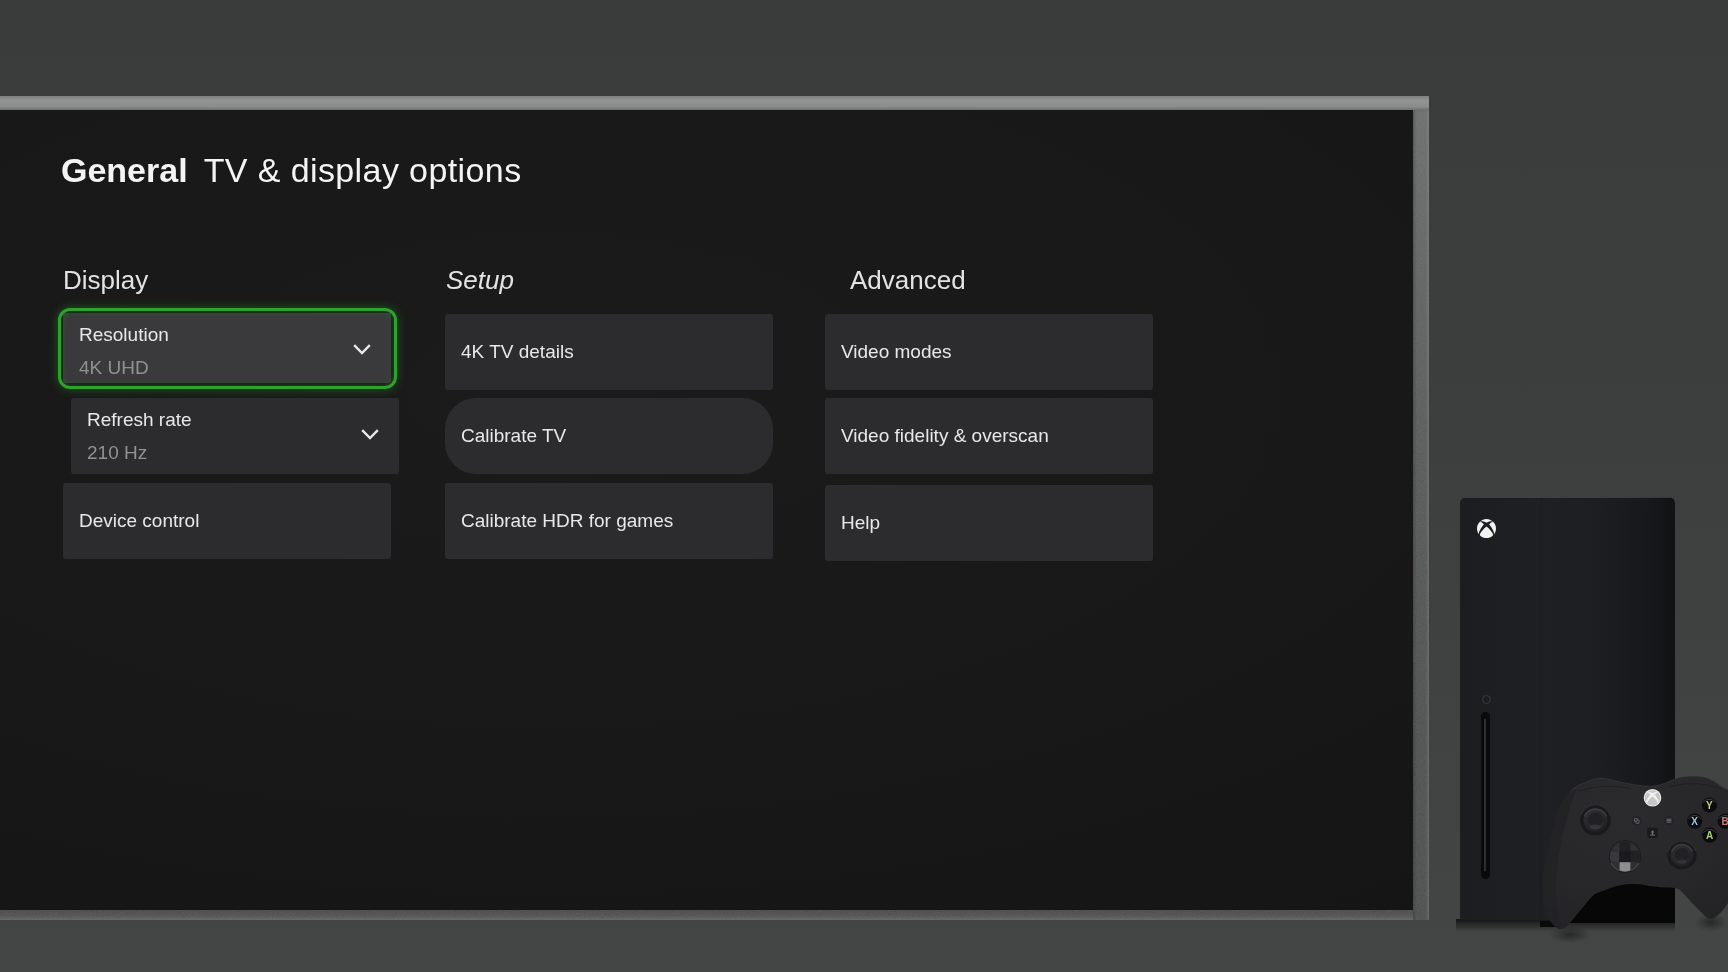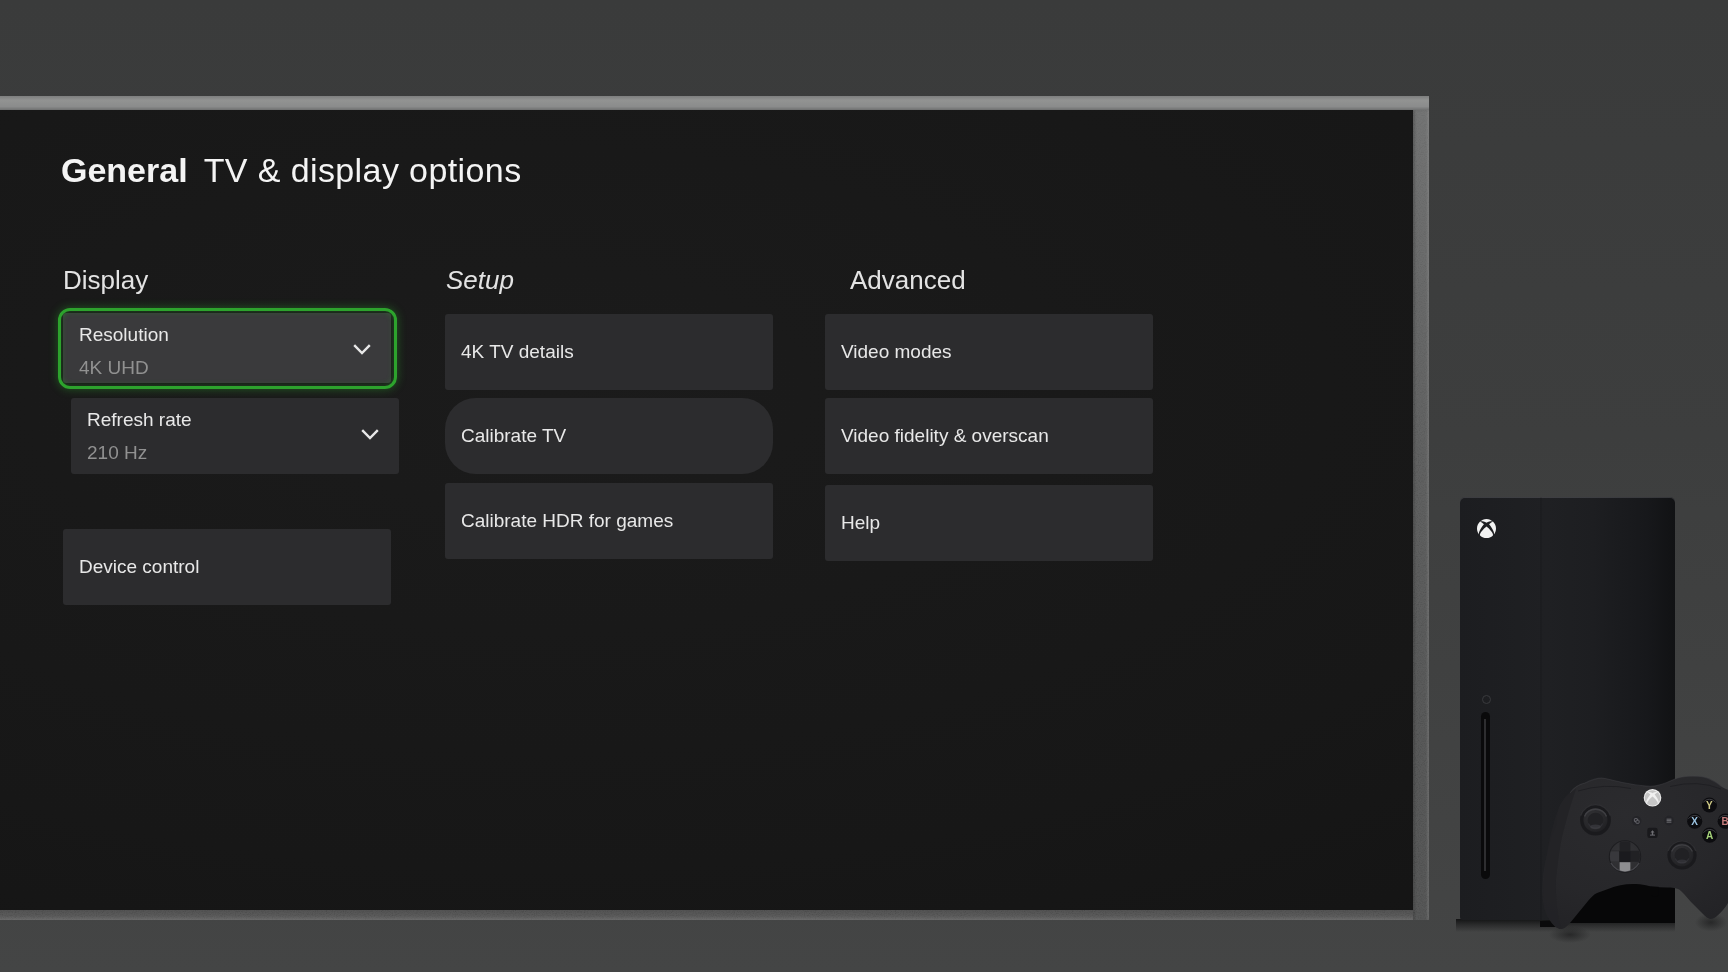--- a/index.html
+++ b/index.html
@@ -74,21 +74,21 @@
         <polyline points="1.2,1.2 9,9 16.8,1.2" fill="none" stroke="#e8e8e8" stroke-width="2.4"></polyline>
       </svg>
   </div>
   <div class="tile" style="left:63px;top:398px;margin-left:8px;">
     <div class="lab">Refresh rate</div>
     <div class="val">210 Hz</div>
     <svg class="chev" width="18" height="11" viewBox="0 0 18 11">
         <polyline points="1.2,1.2 9,9 16.8,1.2" fill="none" stroke="#e8e8e8" stroke-width="2.4"></polyline>
       </svg>
   </div>
-  <div class="tile" style="left:63px;top:483px;margin-top:46px;">
+  <div class="tile" style="left:63px;top:483px;">
     <div class="one">Device control</div>
   </div>
 
   <div class="tile" style="left:445px;top:314px;">
     <div class="one">4K TV details</div>
   </div>
   <div class="tile" style="left:445px;top:398px;border-radius:31px;">
     <div class="one">Calibrate TV</div>
   </div>
   <div class="tile" style="left:825px;top:314px;">

